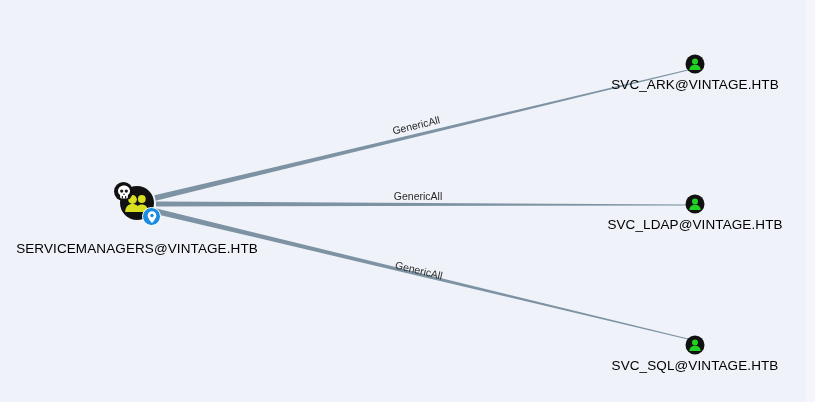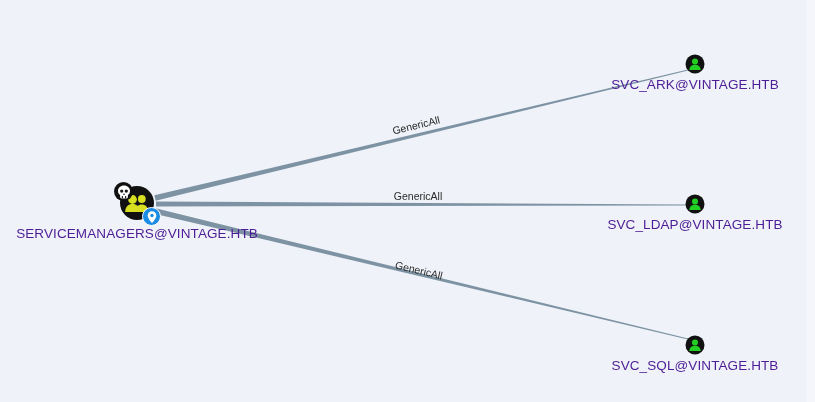--- a/index.html
+++ b/index.html
@@ -41,36 +41,36 @@
     border-radius: 50%;
     background: #111111;
     display: block;
   }
   .node-label {
     position: absolute;
     left: 50%;
     white-space: nowrap;
     transform: translateX(-50%);
     font-size: 13.5px;
-    color: #4c1d95;
+    color: #000000;
     letter-spacing: 0.1px;
   }
   .user-node .node-disc {
     width: 19px;
     height: 19px;
   }
   .user-node .node-label {
     top: 13px;
   }
   .group-node .node-disc {
     width: 34px;
     height: 34px;
   }
   .group-node .node-label {
-    top: 23px;
+    top: 38px;
   }
   .glyph {
     position: absolute;
     left: 50%;
     top: 50%;
     transform: translate(-50%, -50%);
   }
   .badge {
     position: absolute;
     border-radius: 50%;

